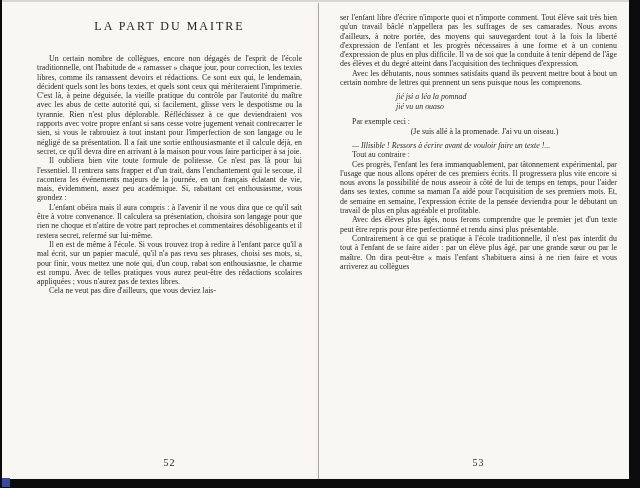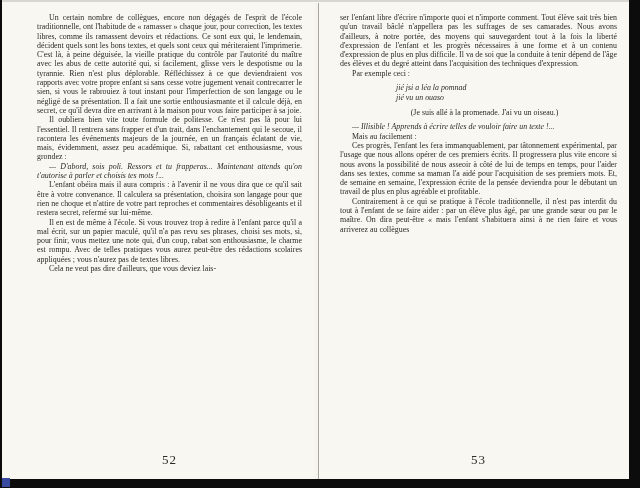--- a/index.html
+++ b/index.html
@@ -34,55 +34,57 @@
   .para.indent   { text-indent: 12px; }
   .para.noindent { text-indent: 0; }
   .para.dialogue { text-indent: 12px; font-style: italic; }
   .para.verse {
     font-style: italic; text-align: left; text-indent: 0;
     margin: 5px 0 5px 56px; white-space: pre-line; line-height: 10px;
   }
   .para.gloss { text-align: center; text-indent: 12px; margin: 0 0 5px; }
   .pagenum {
     position: absolute; bottom: 0; left: 0; width: 100%;
-    text-align: center; font-size: 13px; letter-spacing: 1px; color: #2b2a26;
+    text-align: center; font-size: 10px; letter-spacing: 1px; color: #2b2a26;
   }
 </style>
 </head>
 <body>
 
 <div class="scan">
 
   <div class="edge edge-top"></div>
   <div class="edge edge-left"></div>
   <div class="edge edge-right"></div>
   <div class="edge edge-bottom"></div>
   <div class="corner-mark"></div>
   <div class="gutter"></div>
 
   <div class="page page-left">
+    <h1 class="page-title">LA PART DU MAITRE</h1>
     <div class="textblock">
         <p class="para indent">Un certain nombre de collègues, encore non dégagés de l'esprit de l'école traditionnelle, ont l'habitude de « ramasser » chaque jour, pour correction, les textes libres, comme ils ramassent devoirs et rédactions. Ce sont eux qui, le lendemain, décident quels sont les bons textes, et quels sont ceux qui mériteraient l'imprimerie. C'est là, à peine déguisée, la vieille pratique du contrôle par l'autorité du maître avec les abus de cette autorité qui, si facilement, glisse vers le despotisme ou la tyrannie. Rien n'est plus déplorable. Réfléchissez à ce que deviendraient vos rapports avec votre propre enfant si sans cesse votre jugement venait contrecarrer le sien, si vous le rabrouiez à tout instant pour l'imperfection de son langage ou le négligé de sa présentation. Il a fait une sortie enthousiasmante et il calcule déjà, en secret, ce qu'il devra dire en arrivant à la maison pour vous faire participer à sa joie.</p>
         <p class="para indent">Il oubliera bien vite toute formule de politesse. Ce n'est pas là pour lui l'essentiel. Il rentrera sans frapper et d'un trait, dans l'enchantement qui le secoue, il racontera les événements majeurs de la journée, en un français éclatant de vie, mais, évidemment, assez peu académique. Si, rabattant cet enthousiasme, vous grondez :</p>
-        <p class="para dialogue">— D'abord, sois poli. Ressors et tu frapperas... Maintenant attends qu'on t'autorise à parler et choisis tes mots !...</p>
         <p class="para indent">L'enfant obéira mais il aura compris : à l'avenir il ne vous dira que ce qu'il sait être à votre convenance. Il calculera sa présentation, choisira son langage pour que rien ne choque et n'attire de votre part reproches et commentaires désobligeants et il restera secret, refermé sur lui-même.</p>
         <p class="para indent">Il en est de même à l'école. Si vous trouvez trop à redire à l'enfant parce qu'il a mal écrit, sur un papier maculé, qu'il n'a pas revu ses phrases, choisi ses mots, si, pour finir, vous mettez une note qui, d'un coup, rabat son enthousiasme, le charme est rompu. Avec de telles pratiques vous aurez peut-être des rédactions scolaires appliquées ; vous n'aurez pas de textes libres.</p>
         <p class="para indent">Cela ne veut pas dire d'ailleurs, que vous deviez lais-</p>
       </div>
     <div class="pagenum">52</div>
   </div>
 
   <div class="page page-right">
     <div class="textblock">
         <p class="para noindent">ser l'enfant libre d'écrire n'importe quoi et n'importe comment. Tout élève sait très bien qu'un travail bâclé n'appellera pas les suffrages de ses camarades. Nous avons d'ailleurs, à notre portée, des moyens qui sauvegardent tout à la fois la liberté d'expression de l'enfant et les progrès nécessaires à une forme et à un contenu d'expression de plus en plus difficile. Il va de soi que la conduite à tenir dépend de l'âge des élèves et du degré atteint dans l'acquisition des techniques d'expression.</p>
-        <p class="para indent">Par exemple ceci :</p>
+        <p class="para indent">Avec les débutants, nous sommes satisfaits quand ils peuvent mettre bout à bout un certain nombre de lettres qui prennent un sens puisque nous les comprenons.</p>
         <p class="para verse">jié jsi a léa la pomnad
 jié vu un ouaso</p>
+        <p class="para indent">Par exemple ceci :</p>
         <p class="para gloss">(Je suis allé à la promenade. J'ai vu un oiseau.)</p>
-        <p class="para dialogue">— Illisible ! Apprends à écrire telles de vouloir faire un texte !...</p>
-        <p class="para indent">Mais au facilement :</p>
+        <p class="para dialogue">— Illisible ! Ressors à écrire avant de vouloir faire un texte !...</p>
+        <p class="para indent">Tout au contraire :</p>
         <p class="para indent">Ces progrès, l'enfant les fera immanquablement, par tâtonnement expérimental, par l'usage que nous allons opérer de ces premiers écrits. Il progressera plus vite encore si nous avons la possibilité de nous asseoir à côté de lui de temps en temps, pour l'aider dans ses textes, comme sa maman l'a aidé pour l'acquisition de ses premiers mots. Et, de semaine en semaine, l'expression écrite de la pensée deviendra pour le débutant un travail de plus en plus agréable et profitable.</p>
+        <p class="para indent">Avec des élèves plus âgés, nous ferons comprendre que le premier jet d'un texte peut être repris pour être perfectionné et rendu ainsi plus présentable.</p>
         <p class="para indent">Contrairement à ce qui se pratique à l'école traditionnelle, il n'est pas interdit du tout à l'enfant de se faire aider : par un élève plus âgé, par une grande sœur ou par le maître. On dira peut-être « mais l'enfant s'habituera ainsi à ne rien faire et vous arriverez au collègues</p>
       </div>
     <div class="pagenum">53</div>
   </div>
 
 </div>
 
 </body></html>

